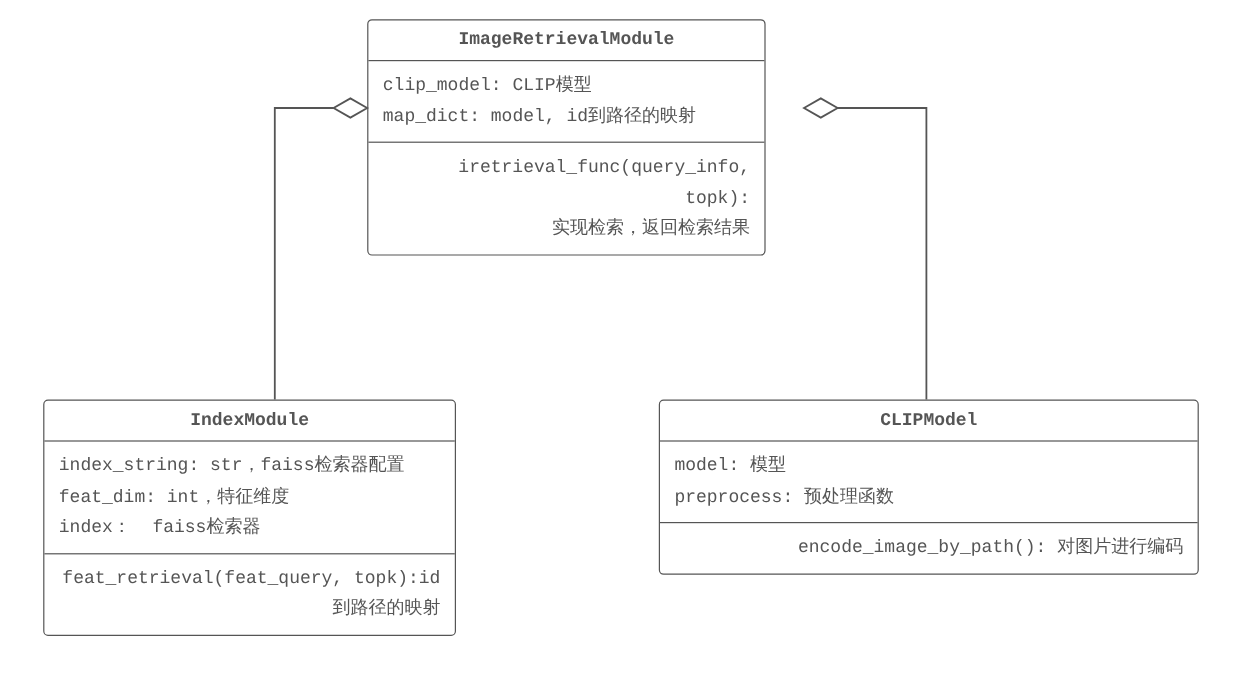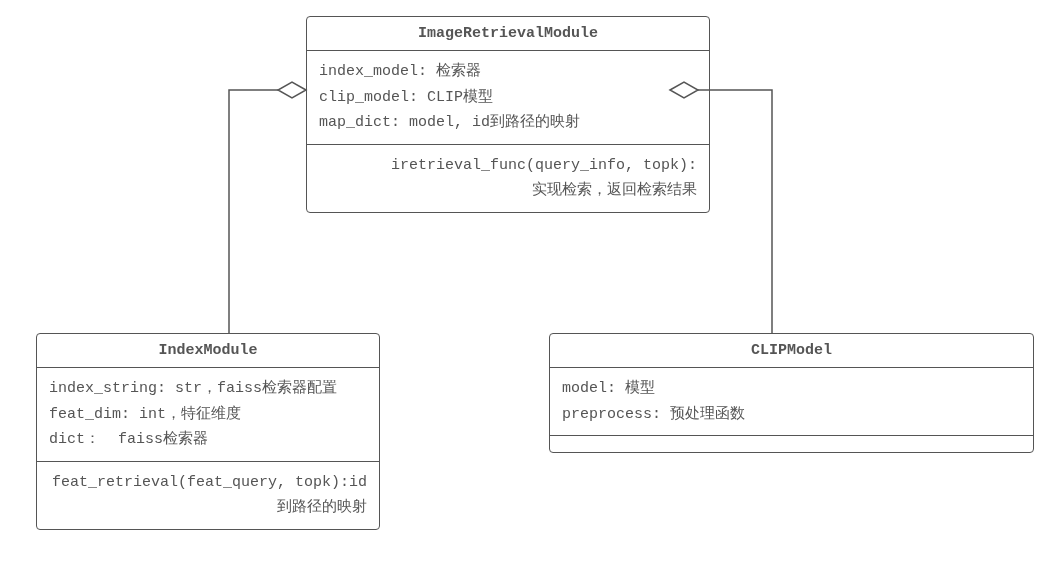--- a/index.html
+++ b/index.html
@@ -40,52 +40,52 @@
   svg.connector {
     position: absolute;
     top: 0;
     left: 0;
     pointer-events: none;
   }
 </style>
 </head>
 <body>
 
-<div class="class-box" style="left:306px; top:16px; width:404px;">
+<div class="class-box" style="left:306px; top:16px; width:332px;">
   <div class="class-title">ImageRetrievalModule</div>
   <div class="class-section">
-    <div class="row">index_model: 检索器</div>
     <div class="row">clip_model: CLIP模型</div>
     <div class="row">map_dict: model, id到路径的映射</div>
   </div>
   <div class="class-section">
     <div class="row">iretrieval_func(query_info, topk):</div>
     <div class="row">实现检索，返回检索结果</div>
   </div>
 </div>
 
 <div class="class-box" style="left:36px; top:333px; width:344px;">
   <div class="class-title">IndexModule</div>
   <div class="class-section">
     <div class="row">index_string: str，faiss检索器配置</div>
     <div class="row">feat_dim: int，特征维度</div>
-    <div class="row">dict：  faiss检索器</div>
+    <div class="row">index：  faiss检索器</div>
   </div>
   <div class="class-section">
     <div class="row">feat_retrieval(feat_query, topk):id到路径的映射</div>
   </div>
 </div>
 
-<div class="class-box" style="left:549px; top:333px; width:485px;">
+<div class="class-box" style="left:549px; top:333px; width:450px;">
   <div class="class-title">CLIPModel</div>
   <div class="class-section">
     <div class="row">model: 模型</div>
     <div class="row">preprocess: 预处理函数</div>
   </div>
   <div class="class-section">
+    <div class="row">encode_image_by_path(): 对图片进行编码</div>
   </div>
 </div>
 
 <svg class="connector" width="1037" height="582">
 
   <g>
 
     <polygon points="306,90 292,82 278,90 292,98" fill="#ffffff" stroke="#555555" stroke-width="1.5"></polygon>
     <path d="M278,90 L229,90 L229,333" fill="none" stroke="#555555" stroke-width="1.5"></path>
   </g>

